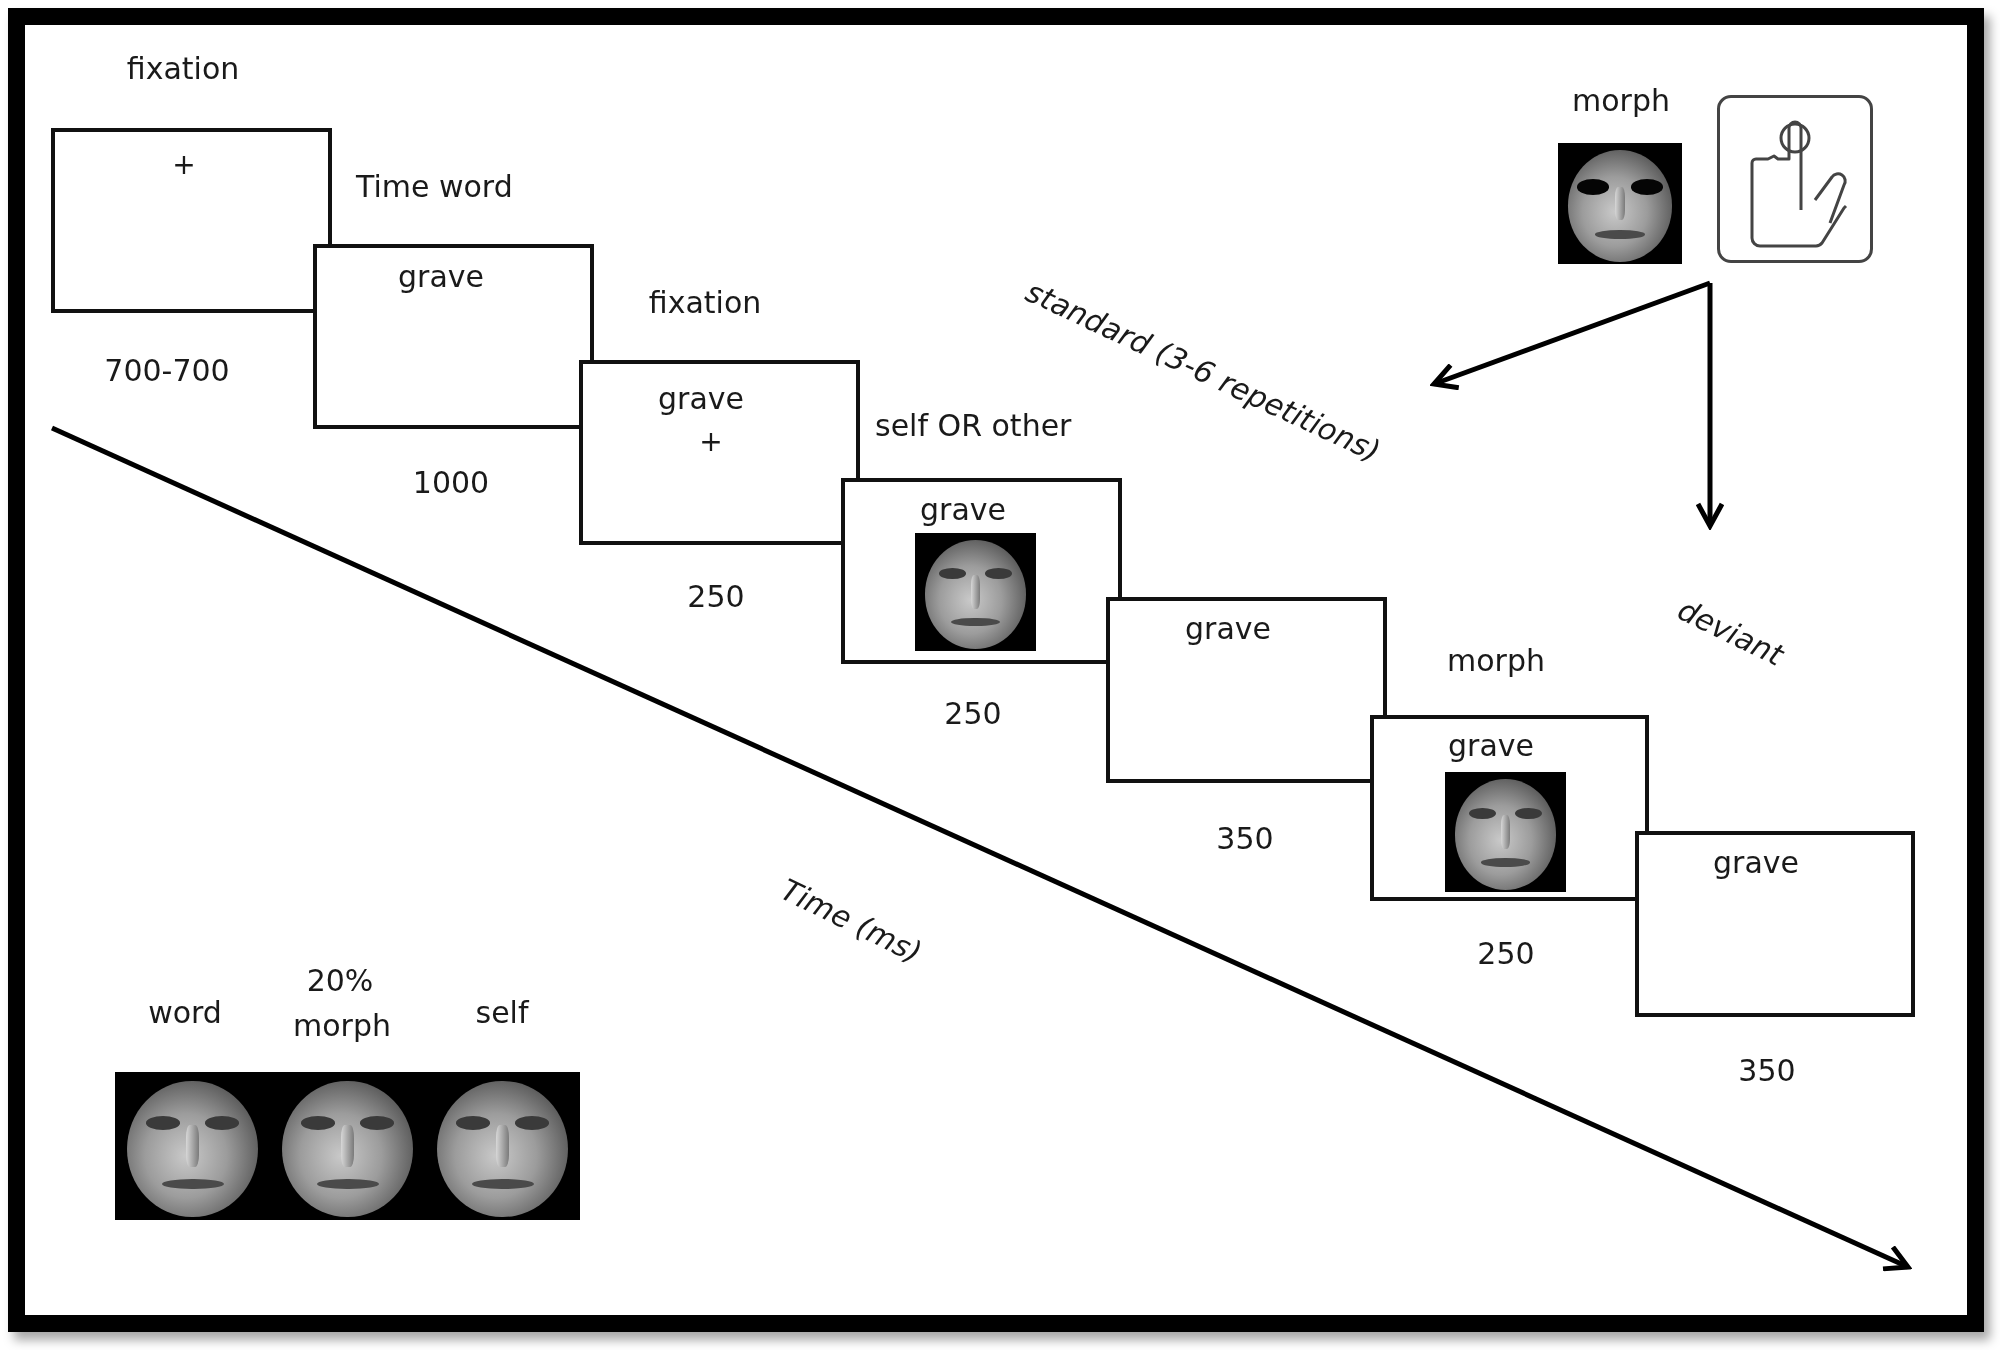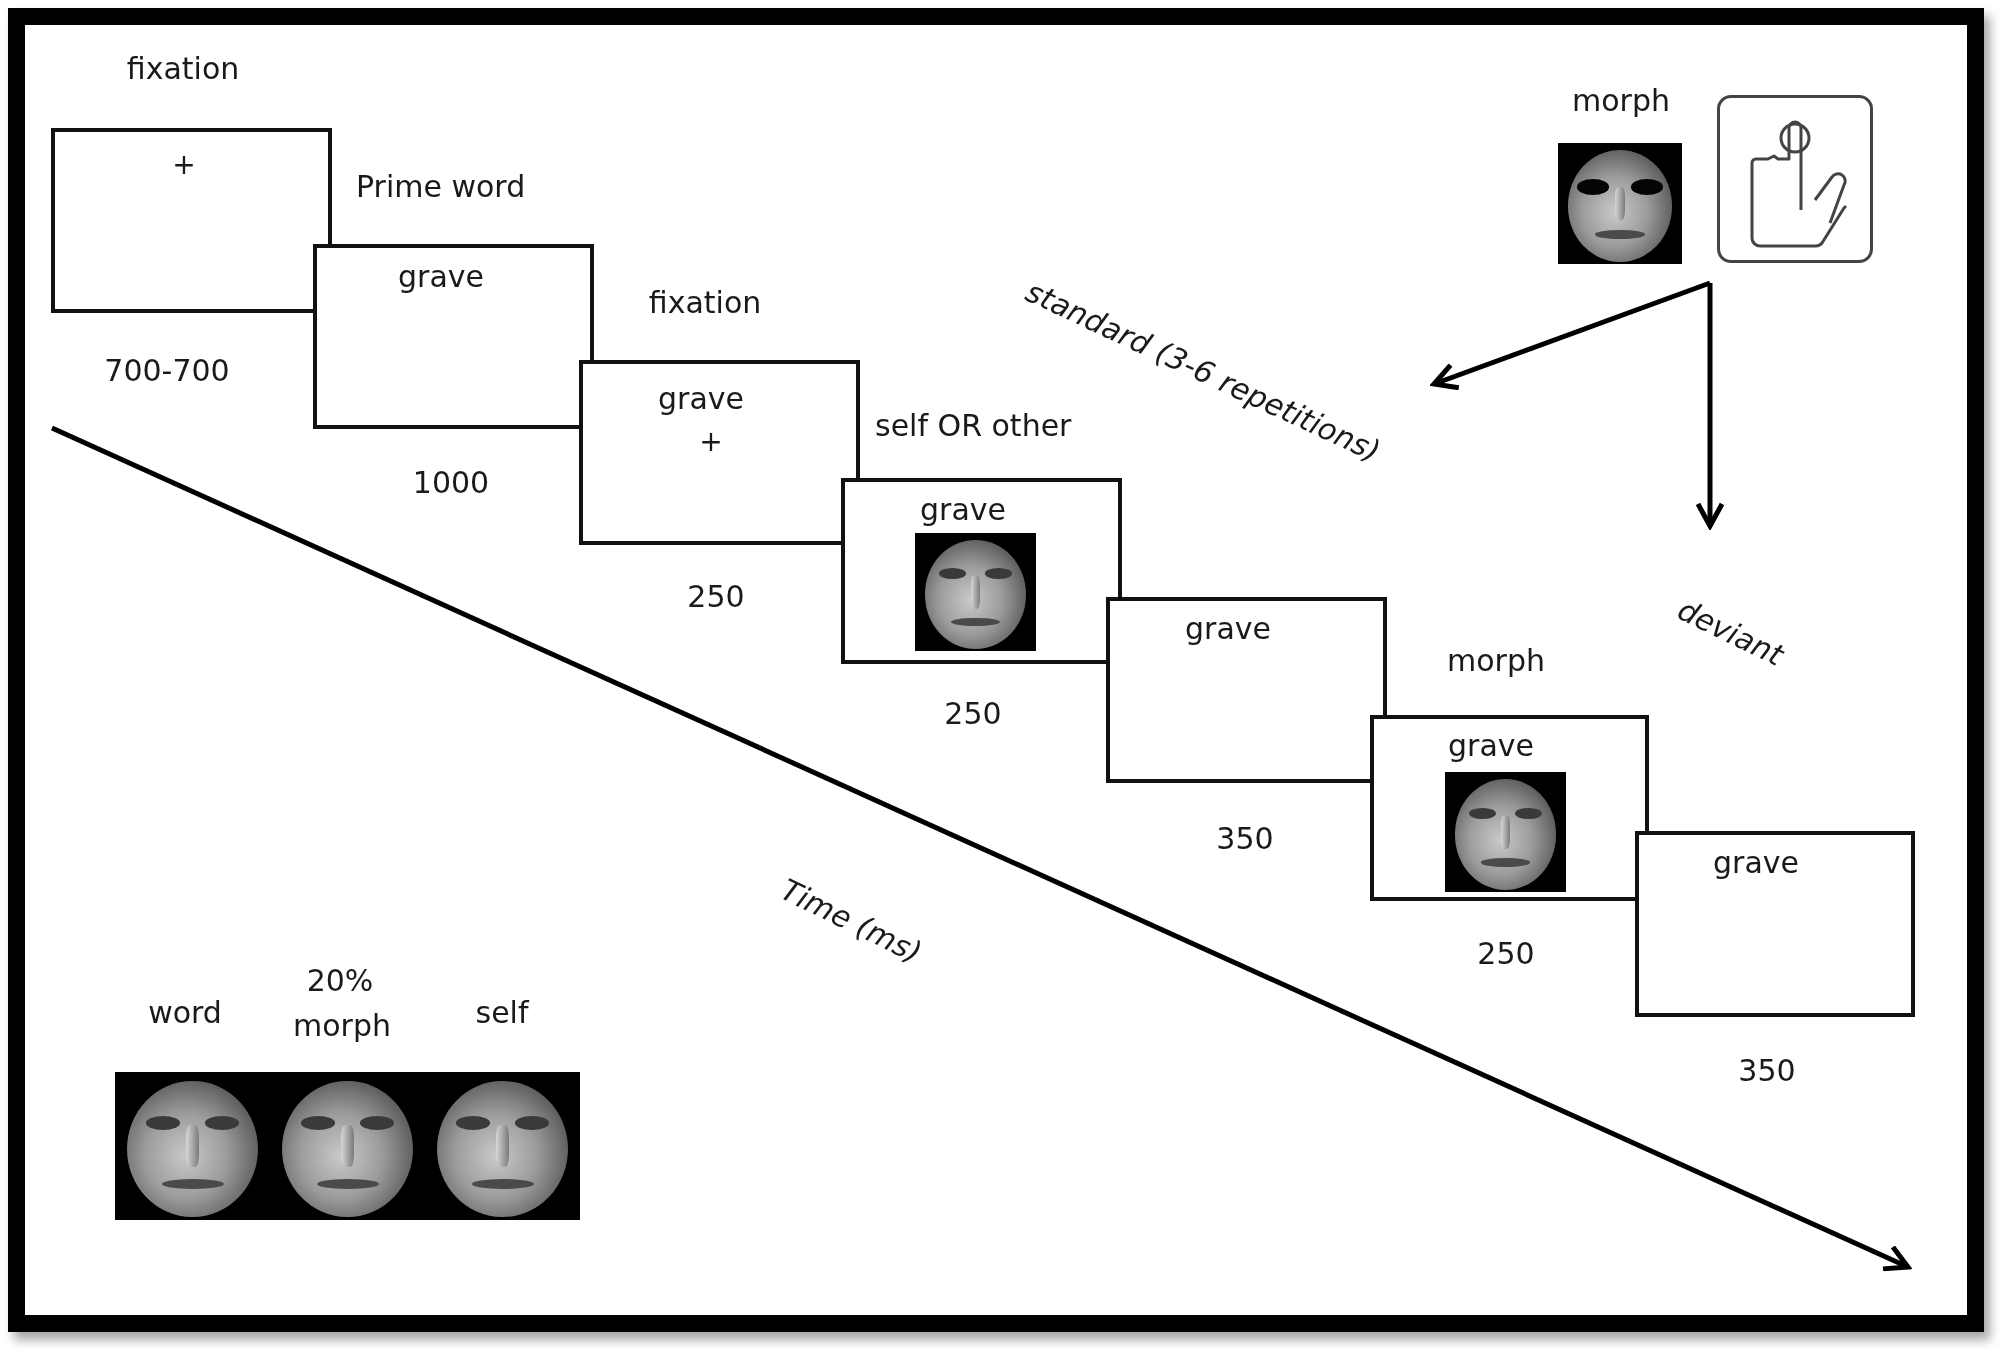--- a/index.html
+++ b/index.html
@@ -42,21 +42,21 @@
   <line x1="1710" y1="283" x2="1434" y2="384" stroke="#000" stroke-width="5" marker-end="url(#ah2)"></line>
   <line x1="1710" y1="283" x2="1710" y2="526" stroke="#000" stroke-width="5" marker-end="url(#ah2)"></line>
 </svg>
 
 <div class="lbl" style="left:183px;top:68px">fixation</div>
 <div class="screen" style="left:51px;top:128px;width:281px;height:185px">
   <div class="lbl" style="left:129px;top:32px;font-size:28px">+</div>
 </div>
 <div class="lbl" style="left:167px;top:370px">700-700</div>
 
-<div class="lbl-left" style="left:356px;top:186px">Prime word</div>
+<div class="lbl-left" style="left:356px;top:186px">Time word</div>
 <div class="screen" style="left:313px;top:244px;width:281px;height:185px">
   <div class="lbl" style="left:124px;top:28px">grave</div>
 </div>
 <div class="lbl" style="left:451px;top:482px">1000</div>
 
 <div class="lbl" style="left:705px;top:302px">fixation</div>
 <div class="screen" style="left:579px;top:360px;width:281px;height:185px">
   <div class="lbl" style="left:118px;top:34px">grave</div>
   <div class="lbl" style="left:128px;top:77px;font-size:28px">+</div>
 </div>

